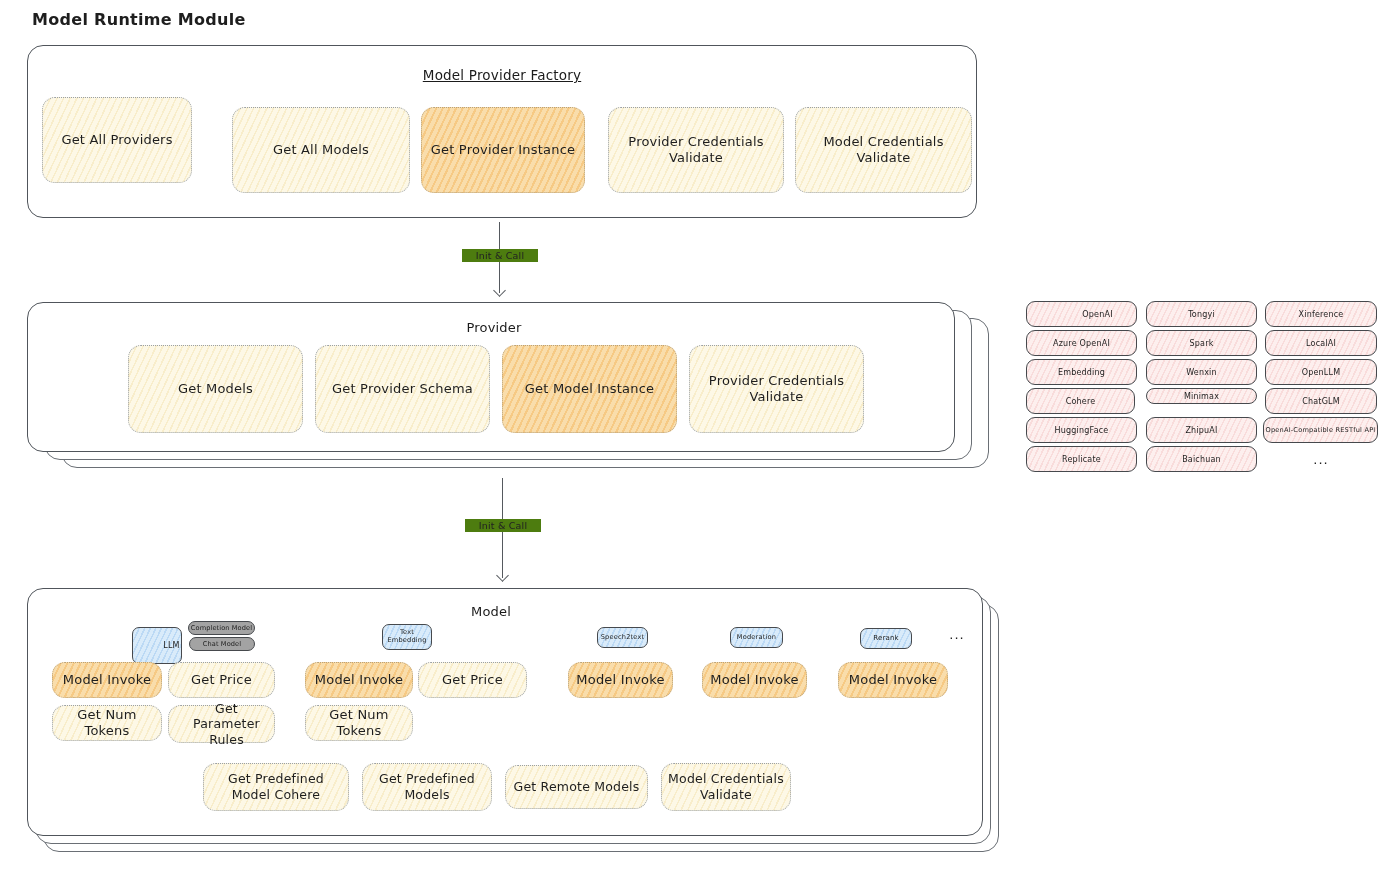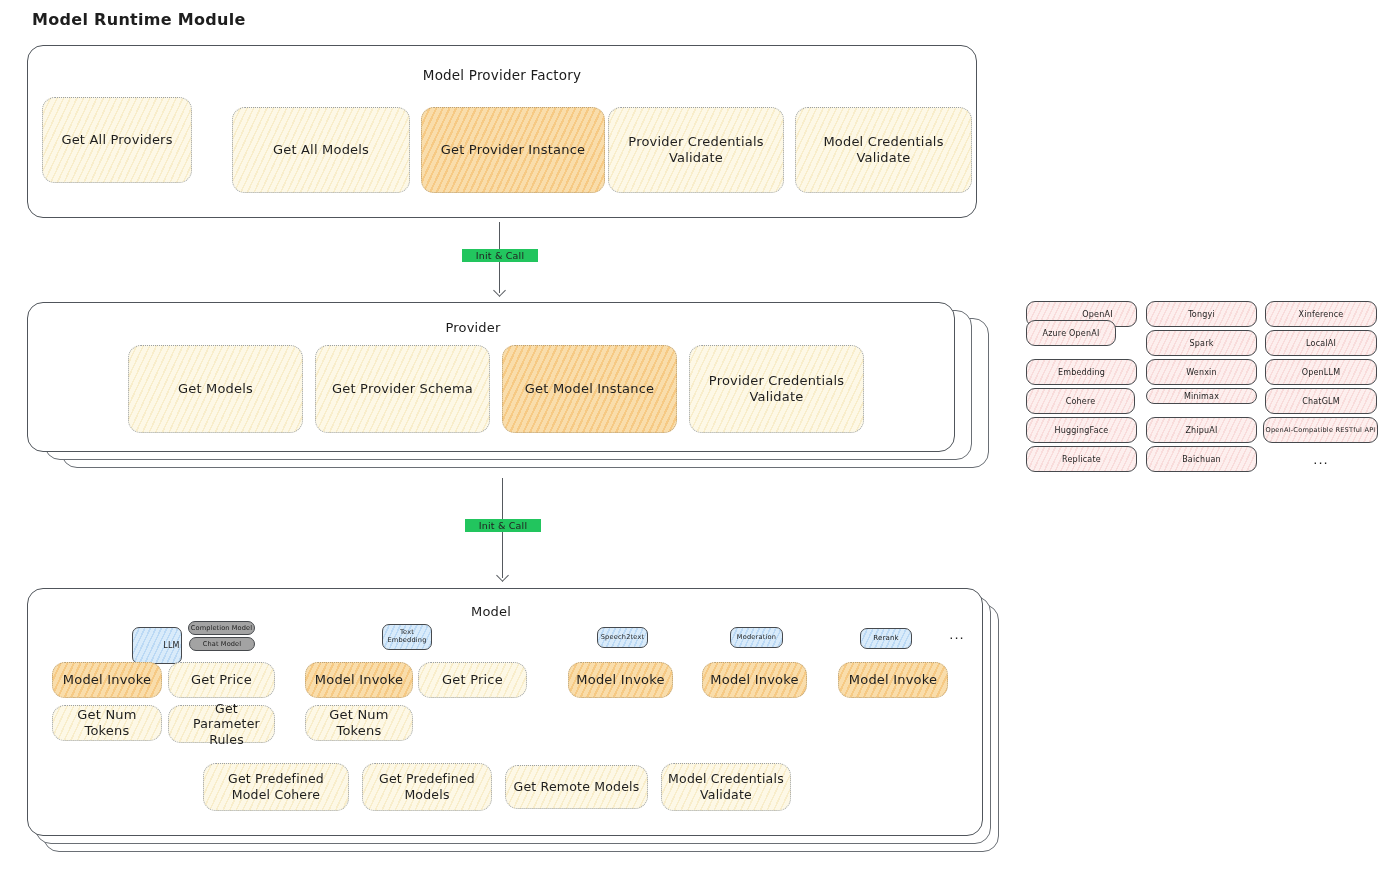--- a/index.html
+++ b/index.html
@@ -55,55 +55,55 @@
     background:#a3a3a3; font-size:6.6px; letter-spacing:.1px;
   }
 
   .vline { width:0; border-left:1.5px solid #55595e; }
   .arrowhead {
     width:9px; height:9px;
     border-left:1.5px solid #55595e; border-bottom:1.5px solid #55595e;
     transform:rotate(-45deg);
   }
   .arrow-label {
-    background:#22c55e; font-size:9.5px; color:#222; padding:1px 4px;
+    background:#4d7c0f; font-size:9.5px; color:#222; padding:1px 4px;
     letter-spacing:.2px;
   }
   .dots { font-size:13px; letter-spacing:1px; color:#1e1e1e; }
 </style>
 </head>
 <body>
 
 <div class="abs page-title" style="left:32px; top:10px;">Model Runtime Module</div>
 
 <div class="abs bigbox" style="left:27px; top:45px; width:950px; height:173px;"></div>
-<div class="abs center section-title" style="left:27px; top:66px; width:950px; height:18px;">Model Provider Factory</div>
+<div class="abs center section-title" style="left:27px; top:66px; width:950px; height:18px;text-decoration:underline;">Model Provider Factory</div>
 
 <div class="abs center btn" style="left:42px;  top:97px; width:150px; height:86px;">Get All Providers</div>
 <div class="abs center btn" style="left:232px; top:107px; width:178px; height:86px;">Get All Models</div>
-<div class="abs center btn hl" style="left:421px; top:107px; width:184px; height:86px;">Get Provider Instance</div>
+<div class="abs center btn hl" style="left:421px; top:107px; width:164px; height:86px;">Get Provider Instance</div>
 <div class="abs center btn" style="left:608px; top:107px; width:176px; height:86px;">Provider Credentials Validate</div>
 <div class="abs center btn" style="left:795px; top:107px; width:177px; height:86px;">Model Credentials Validate</div>
 
 <div class="abs vline" style="left:499px; top:222px; height:71px;"></div>
 <div class="abs arrowhead" style="left:495px; top:286px;"></div>
 <div class="abs center arrow-label" style="left:462px; top:249px; width:76px;">Init &amp; Call</div>
 
 <div class="abs layer" style="left:61px; top:318px; width:928px; height:150px;"></div>
 <div class="abs layer" style="left:44px; top:310px; width:928px; height:150px;"></div>
 <div class="abs bigbox" style="left:27px; top:302px; width:928px; height:150px;"></div>
-<div class="abs center section-title" style="left:9px; top:318px; width:928px; height:18px; font-size:13px;">Provider</div>
+<div class="abs center section-title" style="left:30px; top:318px; width:928px; height:18px; font-size:13px;">Provider</div>
 
 <div class="abs center btn" style="left:128px; top:345px; width:175px; height:88px;">Get Models</div>
 <div class="abs center btn" style="left:315px; top:345px; width:175px; height:88px;">Get Provider Schema</div>
 <div class="abs center btn hl" style="left:502px; top:345px; width:175px; height:88px;">Get Model Instance</div>
 <div class="abs center btn" style="left:689px; top:345px; width:175px; height:88px;">Provider Credentials Validate</div>
 
 <div class="abs center chip" style="left:1026px; top:301px; width:111px; height:26px;padding-left:32px;">OpenAI</div>
-<div class="abs center chip" style="left:1026px; top:320px; width:90px; height:26px;">Azure OpenAI</div>
+<div class="abs center chip" style="left:1026px; top:330px; width:111px; height:26px;">Azure OpenAI</div>
 <div class="abs center chip" style="left:1026px; top:359px; width:111px; height:26px;">Embedding</div>
 <div class="abs center chip" style="left:1026px; top:388px; width:109px; height:26px;">Cohere</div>
 <div class="abs center chip" style="left:1026px; top:417px; width:111px; height:26px;">HuggingFace</div>
 <div class="abs center chip" style="left:1026px; top:446px; width:111px; height:26px;">Replicate</div>
 
 <div class="abs center chip" style="left:1146px; top:301px; width:111px; height:26px;">Tongyi</div>
 <div class="abs center chip" style="left:1146px; top:330px; width:111px; height:26px;">Spark</div>
 <div class="abs center chip" style="left:1146px; top:359px; width:111px; height:26px;">Wenxin</div>
 <div class="abs center chip" style="left:1146px; top:388px; width:111px; height:16px;">Minimax</div>
 <div class="abs center chip" style="left:1146px; top:417px; width:111px; height:26px;">ZhipuAI</div>

